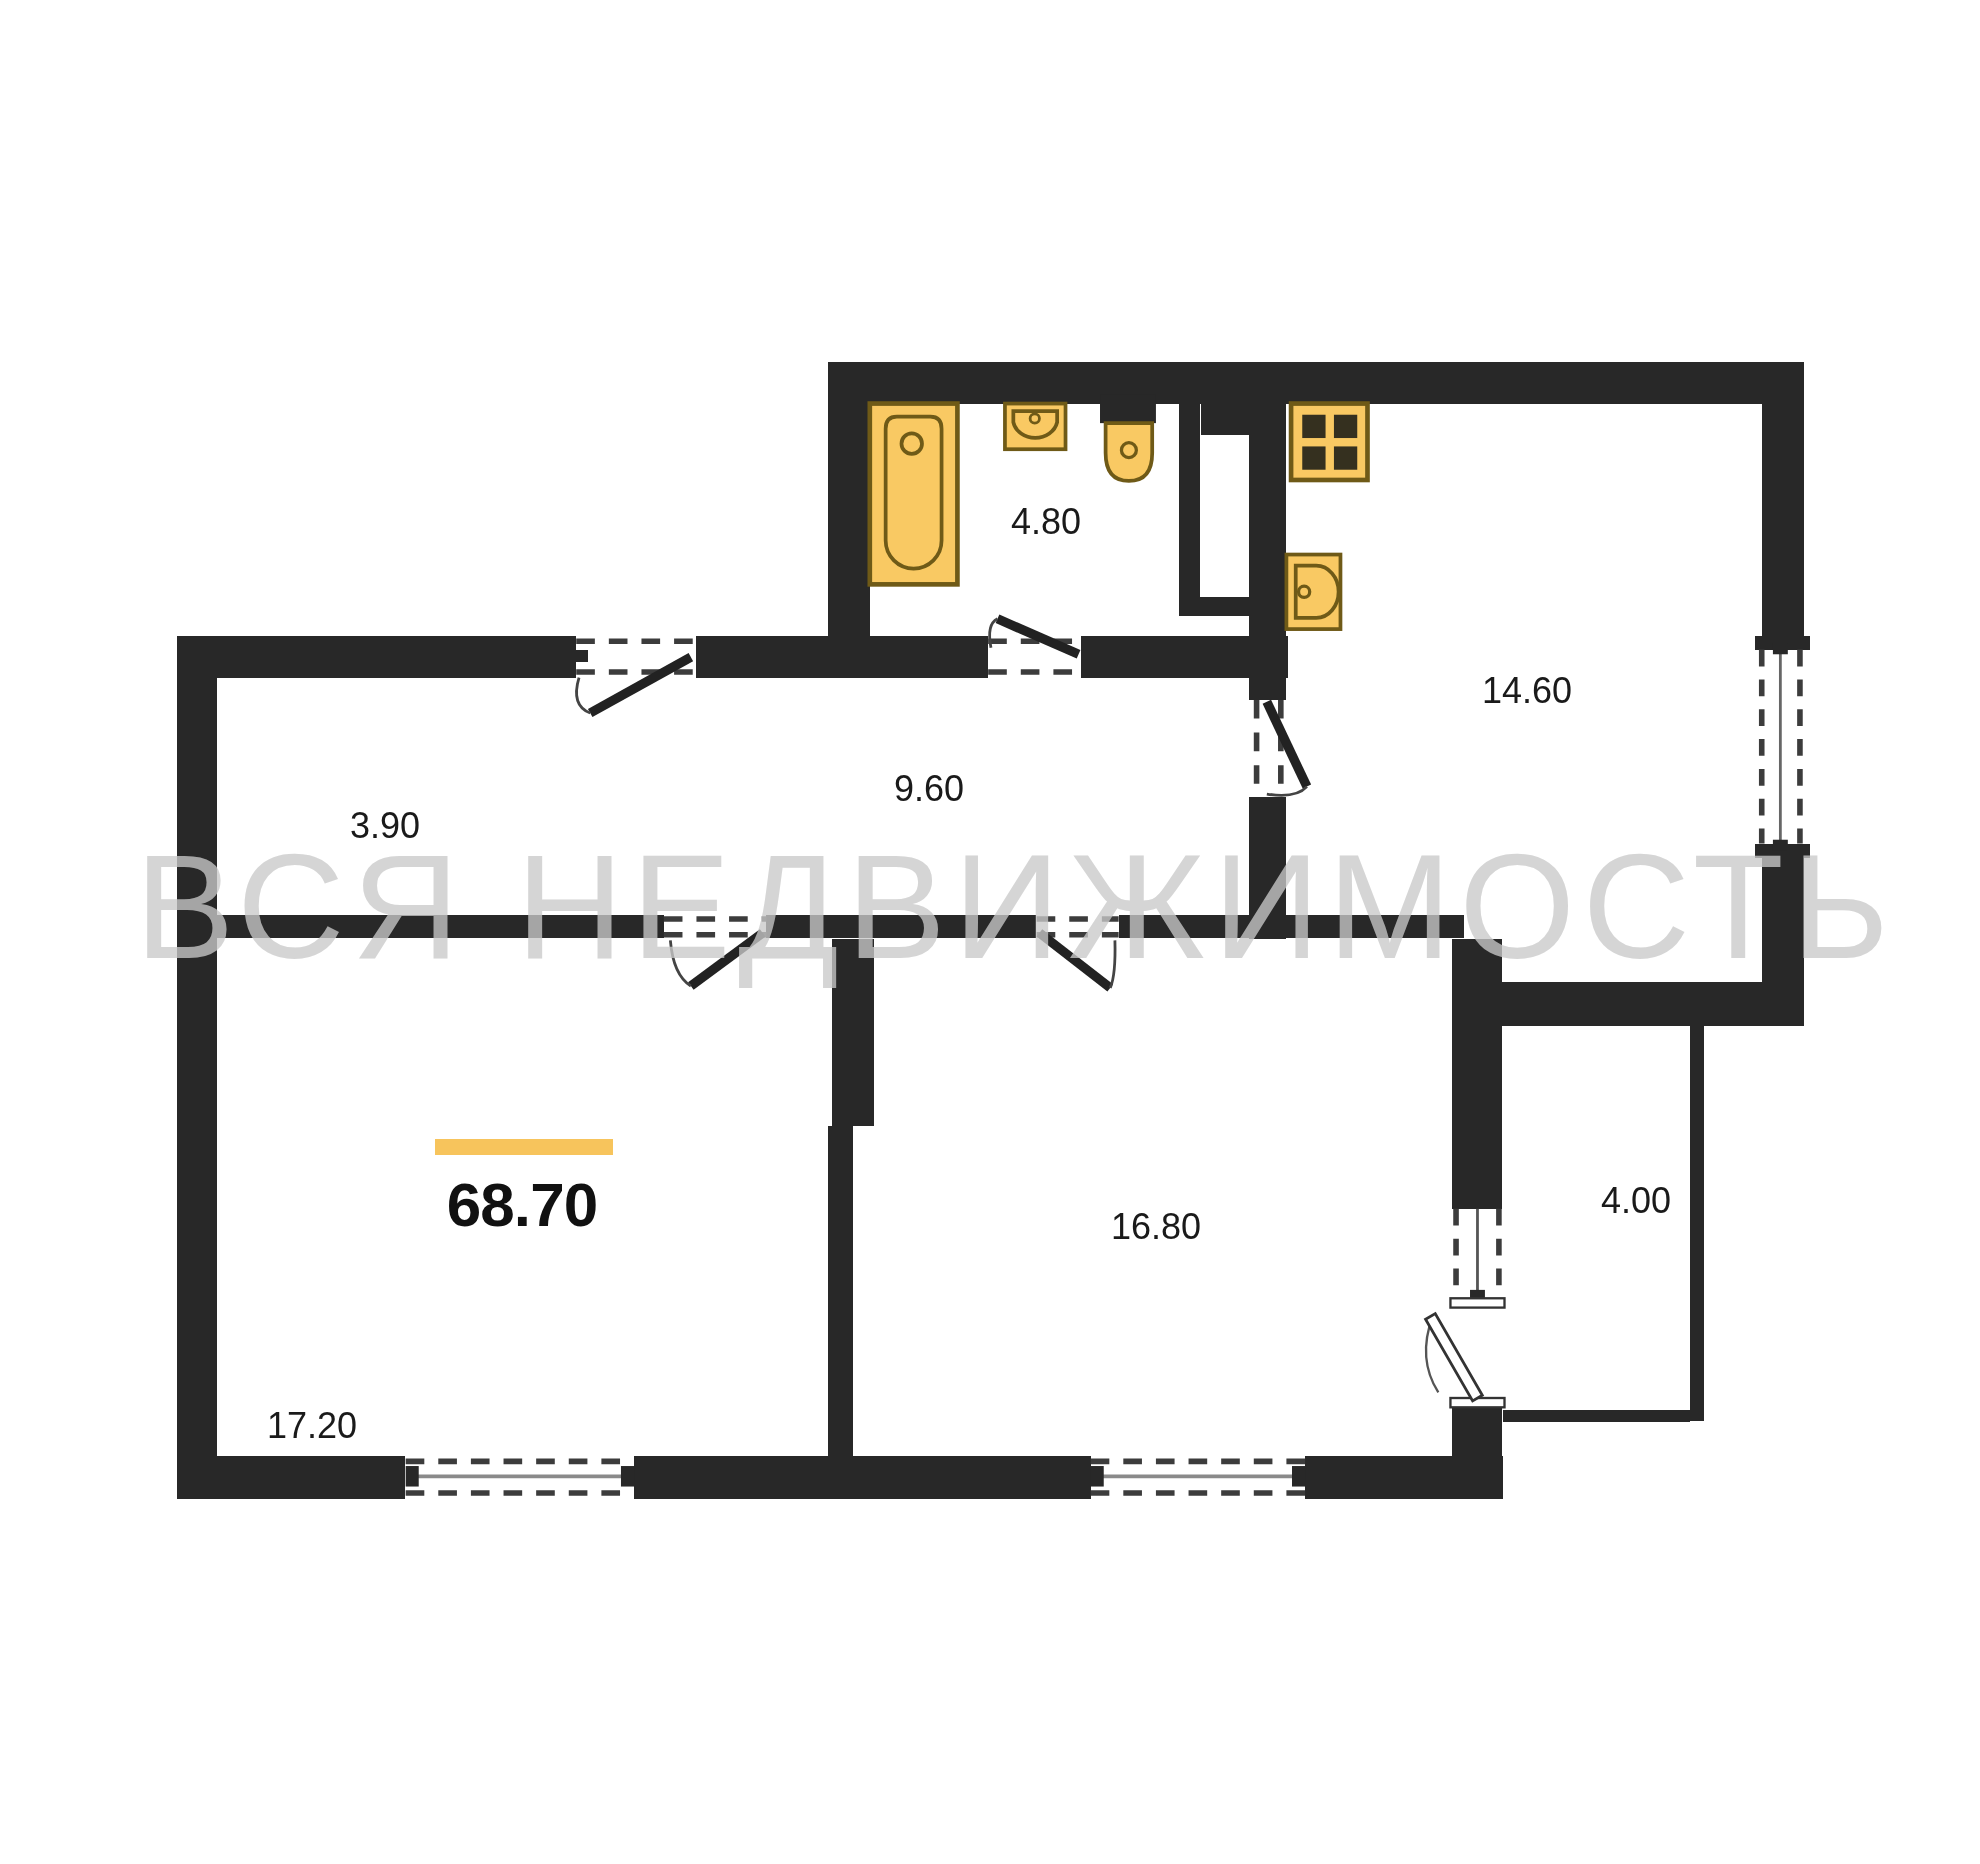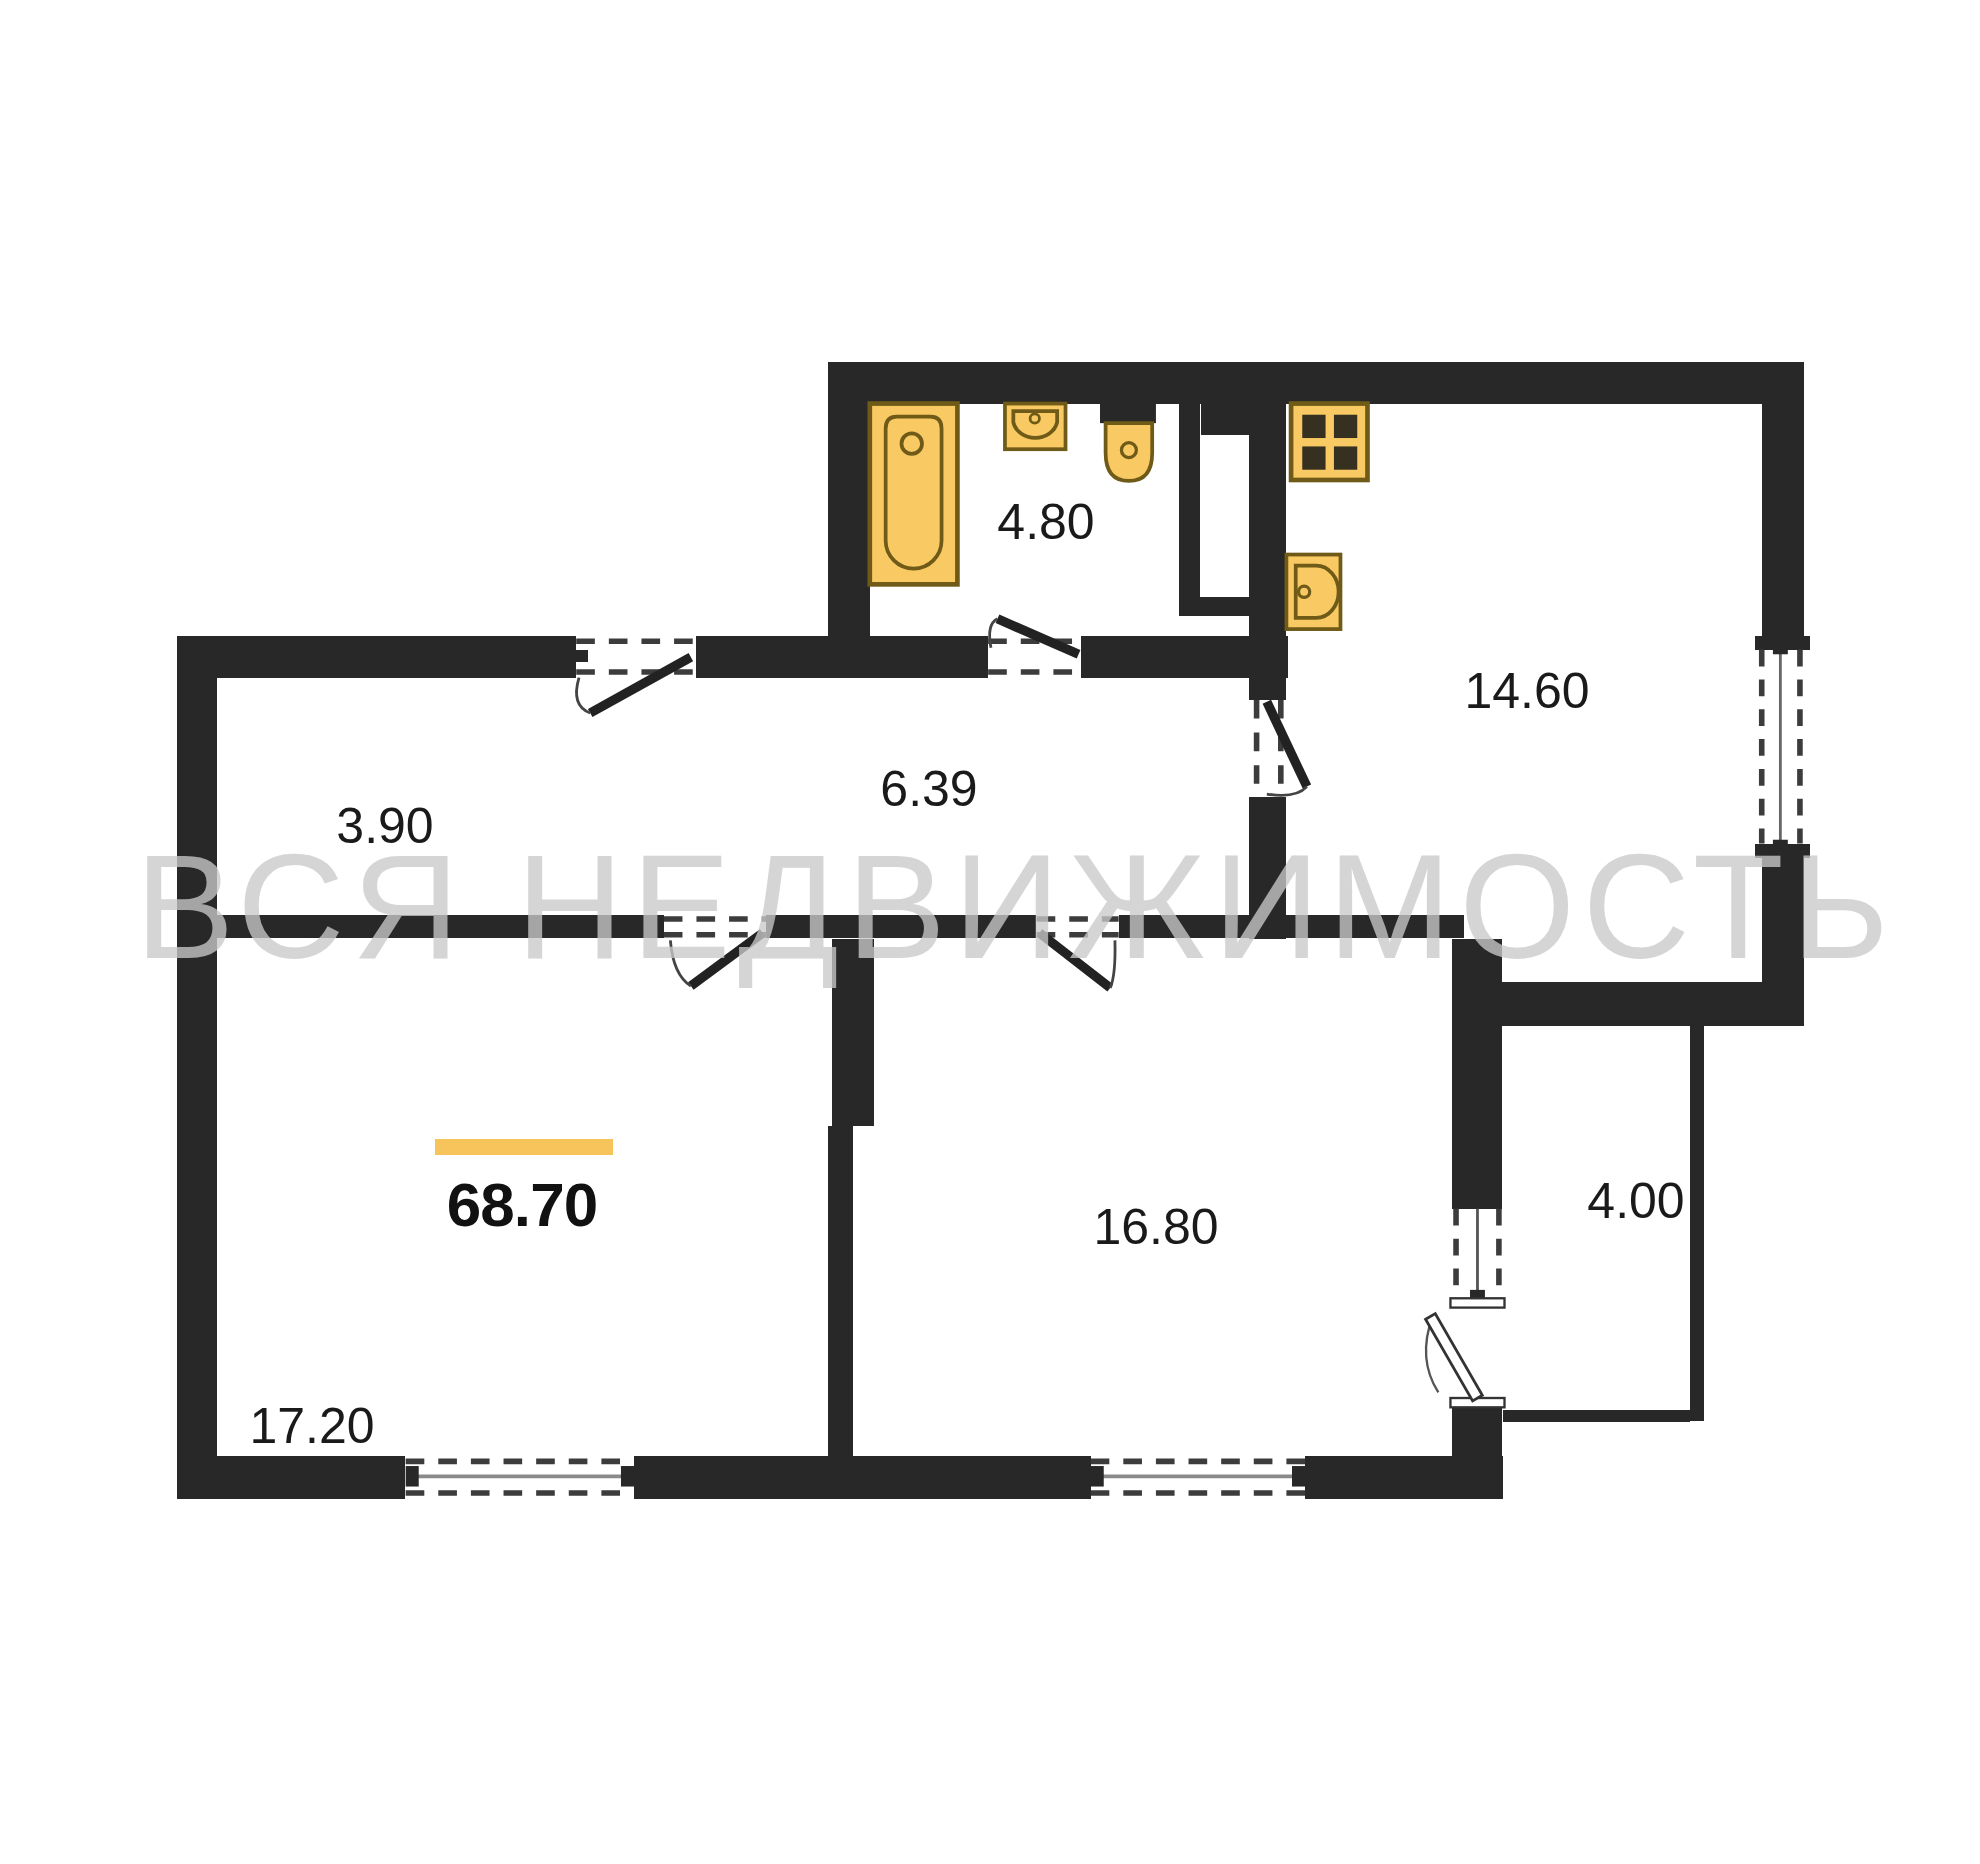--- a/index.html
+++ b/index.html
@@ -8,21 +8,21 @@
     width:1981px;height:1864px;
     background:#fff;
     overflow:hidden;
     font-family:"Liberation Sans", sans-serif;
   }
   .wall{position:absolute;background:#282828;}
   .overlay{position:absolute;left:0;top:0;width:1981px;height:1864px;pointer-events:none;}
   .room-label{
     position:absolute;
     transform:translate(-50%,-50%);
-    font-size:50px;
+    font-size:36px;
     color:#1a1a1a;
     white-space:nowrap;
     z-index:5;
   }
   .total-bar{
     position:absolute;left:435px;top:1139px;width:178px;height:16px;
     background:#F7C45C;z-index:5;
   }
   .total-label{
     position:absolute;left:522px;top:1204px;
@@ -174,21 +174,21 @@
     </g>
 
     <g>
       <rect x="1380" y="595" width="58" height="80" fill="#F9C963" stroke="#6F5A17" stroke-width="4"></rect>
       <path d="M1390,607 H1412 A24,28 0 0 1 1412,663 H1390 Z" fill="none" stroke="#6F5A17" stroke-width="4"></path>
       <circle cx="1399" cy="635" r="6" fill="none" stroke="#6F5A17" stroke-width="3.5"></circle>
     </g>
   </svg>
 
   <div class="room-label" style="left:385px;top:826px">3.90</div>
-  <div class="room-label" style="left:929px;top:789px">6.39</div>
+  <div class="room-label" style="left:929px;top:789px">9.60</div>
   <div class="room-label" style="left:1046px;top:522px">4.80</div>
   <div class="room-label" style="left:1527px;top:691px">14.60</div>
   <div class="room-label" style="left:1156px;top:1227px">16.80</div>
   <div class="room-label" style="left:312px;top:1426px">17.20</div>
   <div class="room-label" style="left:1636px;top:1201px">4.00</div>
 
   <div class="total-bar"></div>
   <div class="total-label">68.70</div>
 
   <div class="watermark">ВСЯ НЕДВИЖИМОСТЬ</div>

